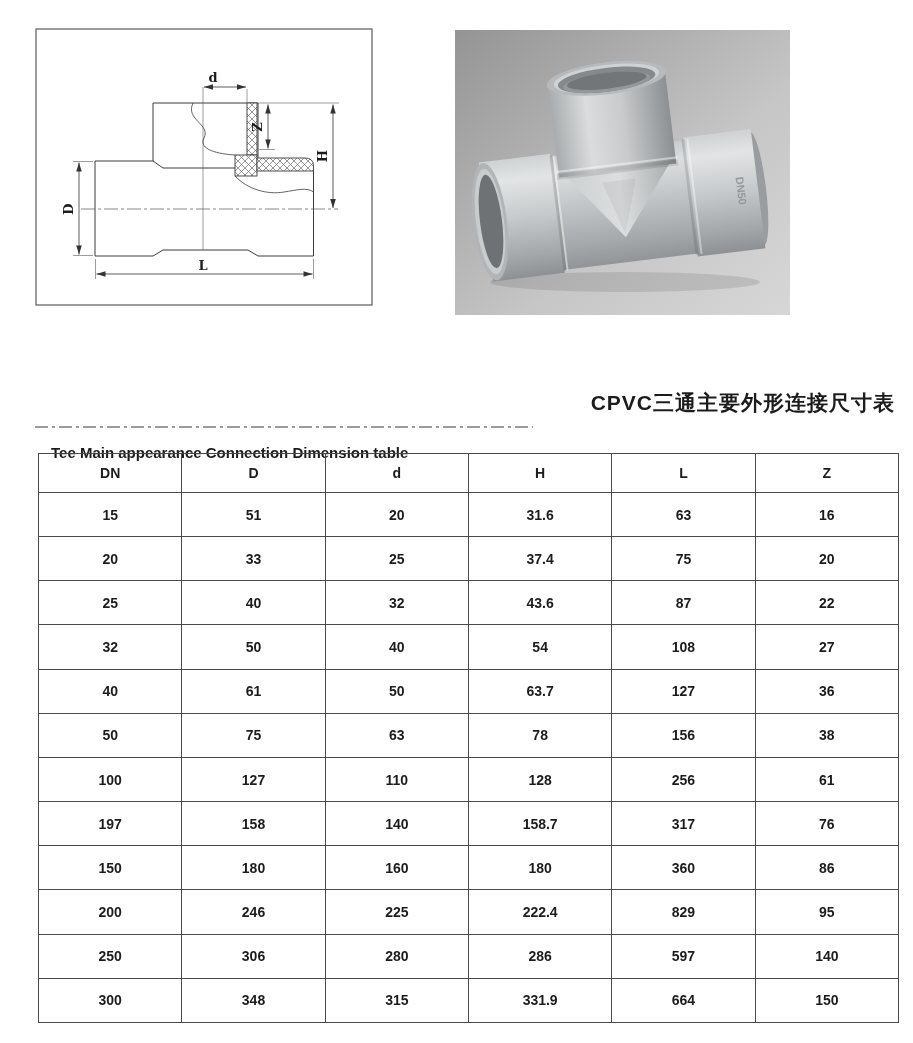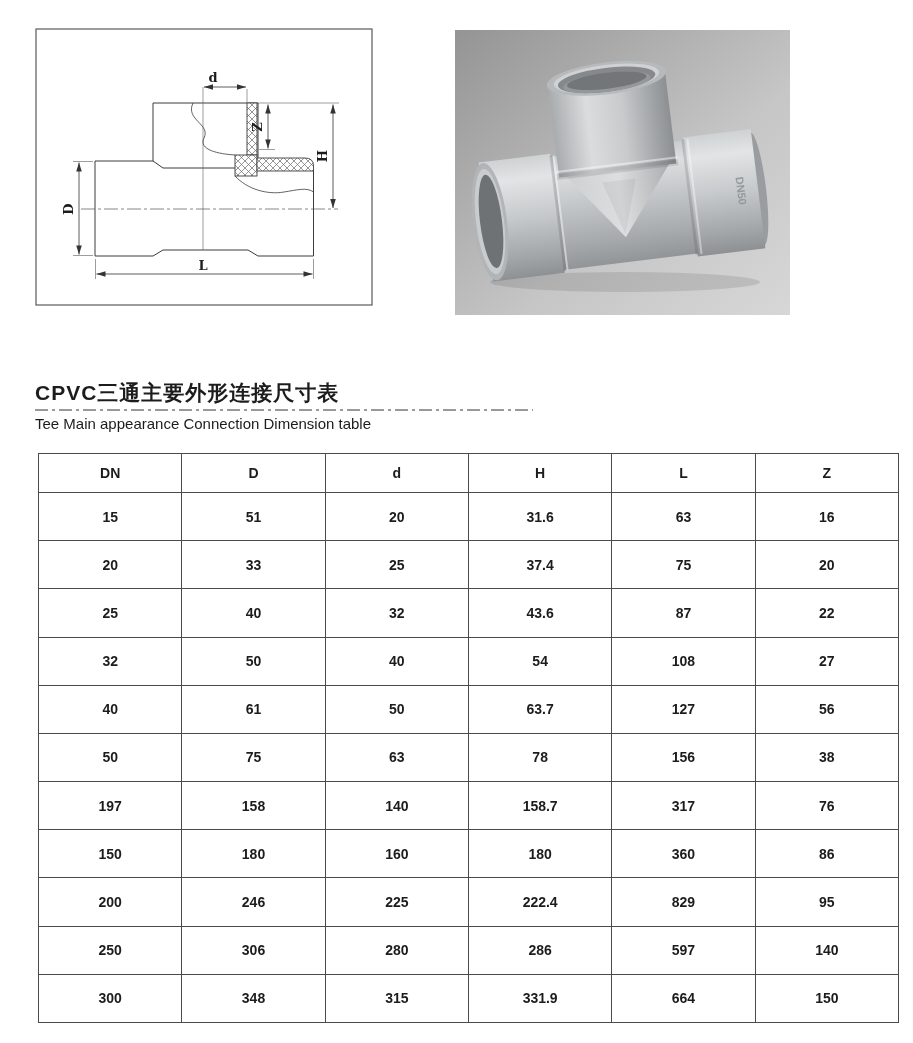--- a/index.html
+++ b/index.html
@@ -7,24 +7,24 @@
         font-family:"Liberation Sans",sans-serif;color:#1c1c1c;}
 
   
   .drawing-panel{position:absolute;left:35px;top:28px;width:340px;height:282px;}
 
   
   .photo-panel{position:absolute;left:455px;top:30px;width:335px;height:285px;}
 
   
   .title-block{position:absolute;left:35px;top:380px;width:870px;}
-  .title-zh{font-size:21px;font-weight:700;letter-spacing:1px;line-height:26px;margin:0;}
+  .title-zh{font-size:21px;font-weight:700;letter-spacing:1px;line-height:26px;margin:10px;text-align:right;}
   .title-divider{width:498px;height:2px;margin:3px 0 4px 0;
      background:repeating-linear-gradient(90deg,#9a9a9a 0 13px,transparent 13px 17px,#9a9a9a 17px 20px,transparent 20px 24px);}
-  .title-en{font-size:15px;font-weight:400;margin:0;line-height:18px;}
+  .title-en{font-size:15px;font-weight:700;margin:16px;line-height:18px;}
 
   
   .spec-table{position:absolute;left:38px;top:453px;width:861px;height:570px;
      border-collapse:collapse;table-layout:fixed;}
   .spec-table th,.spec-table td{border:1px solid #4a4a4a;text-align:center;vertical-align:middle;
      font-size:14px;font-weight:700;color:#1c1c1c;padding:0;}
   .spec-table thead tr{height:39px;padding-left:16px;}
 </style>
 </head>
 <body>
@@ -223,31 +223,39 @@
           <td>54</td>
           <td>108</td>
           <td>27</td>
         </tr>
         <tr>
           <td>40</td>
           <td>61</td>
           <td>50</td>
           <td>63.7</td>
           <td>127</td>
-          <td>56</td>
+          <td>36</td>
         </tr>
         <tr>
           <td>50</td>
           <td>75</td>
           <td>63</td>
           <td>78</td>
           <td>156</td>
           <td>38</td>
         </tr>
         <tr>
+          <td>100</td>
+          <td>127</td>
+          <td>110</td>
+          <td>128</td>
+          <td>256</td>
+          <td>61</td>
+        </tr>
+        <tr>
           <td>197</td>
           <td>158</td>
           <td>140</td>
           <td>158.7</td>
           <td>317</td>
           <td>76</td>
         </tr>
         <tr>
           <td>150</td>
           <td>180</td>

